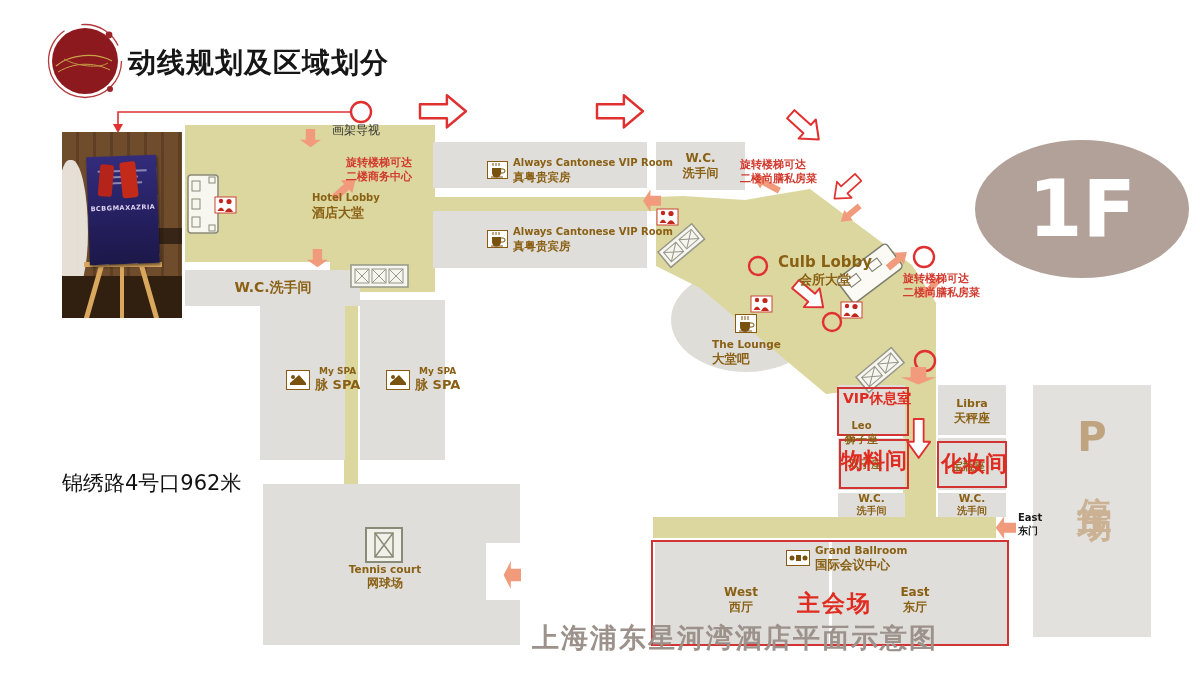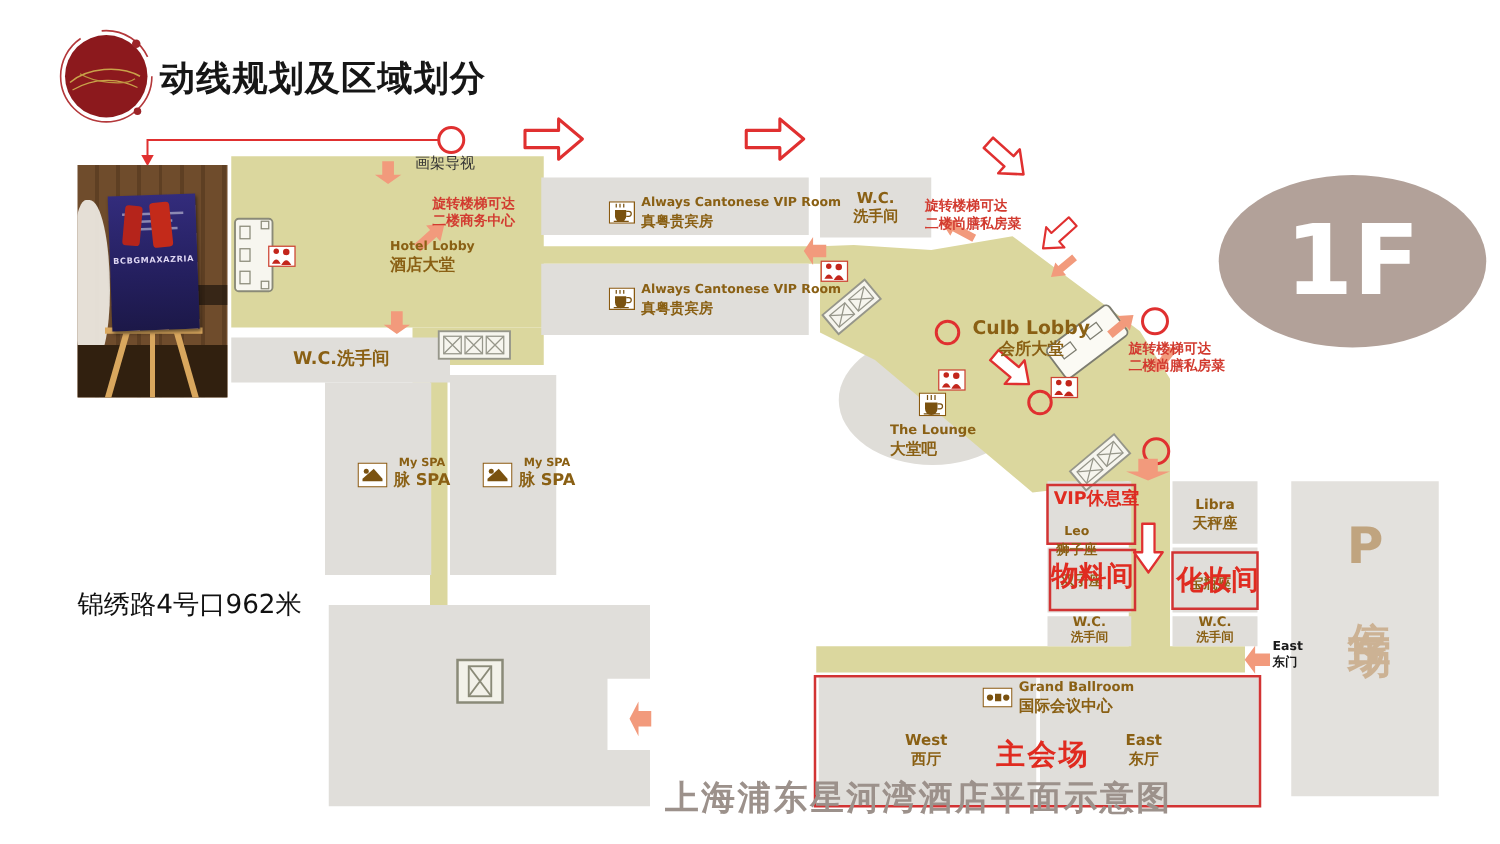--- a/index.html
+++ b/index.html
@@ -5,21 +5,21 @@
   html,body{margin:0;padding:0;background:#fff;}
   .stage{position:relative;width:1200px;height:675px;background:#fff;overflow:hidden;
          font-family:"DejaVu Sans","Liberation Sans",sans-serif;}
   .abs{position:absolute;}
   svg.layer{position:absolute;left:0;top:0;}
   
   .slide-title{font-size:28px;font-weight:800;color:#161616;letter-spacing:1px;}
   .rlb{color:#8a6014;font-weight:bold;line-height:1.25;}
   .rlb .en{display:block;text-align:center;}
   .rlb .zh{display:block;}
-  .rnote{color:#d23b30;font-weight:bold;font-size:11px;line-height:1.3;}
+  .rnote{color:#d23b30;font-weight:bold;font-size:11px;line-height:1.3;font-family:Liberation Mono, monospace;}
   .redbig{color:#e02b20;font-weight:bold;}
   .center{text-align:center;}
   .iconrow{display:flex;align-items:center;gap:5px;}
   .metro{font-size:21px;color:#111;line-height:1.5;}
   .caption{font-size:27px;font-weight:bold;color:#9c918b;letter-spacing:2px;}
   .floor-badge{display:flex;align-items:center;justify-content:center;
                font-size:78px;font-weight:800;color:#fff;}
   .parking-p{font-size:40px;font-weight:800;color:#c0a47f;}
   .parking-zh{writing-mode:vertical-rl;font-size:34px;font-weight:bold;color:#ccb294;letter-spacing:6px;}
   .easel-lbl{font-size:12px;color:#333;}
@@ -400,20 +400,24 @@
   <div class="abs rlb center" style="left:710px;top:585px;width:62px;">
     <span class="en" style="font-size:12px;">West</span>
     <span class="zh" style="font-size:12px;">西厅</span>
   </div>
   <div class="abs rlb center" style="left:884px;top:585px;width:62px;">
     <span class="en" style="font-size:12px;">East</span>
     <span class="zh" style="font-size:12px;">东厅</span>
   </div>
   <div class="abs redbig" style="left:797px;top:588px;font-size:23px;letter-spacing:2px;">主会场</div>
 
+  <div class="abs rlb center" style="left:320px;top:563px;width:130px;">
+    <span class="en" style="font-size:10.5px;">Tennis court</span>
+    <span class="zh" style="font-size:12px;">网球场</span>
+  </div>
 
   <div class="abs metro" style="left:62px;top:468px;">
     <span style="display:block">锦绣路4号口962米</span>
   </div>
 
   <div class="abs floor-badge" style="left:975px;top:140px;width:214px;height:138px;">1F</div>
 
   <div class="abs caption" style="left:532px;top:620px;">上海浦东星河湾酒店平面示意图</div>
 
 </div>

